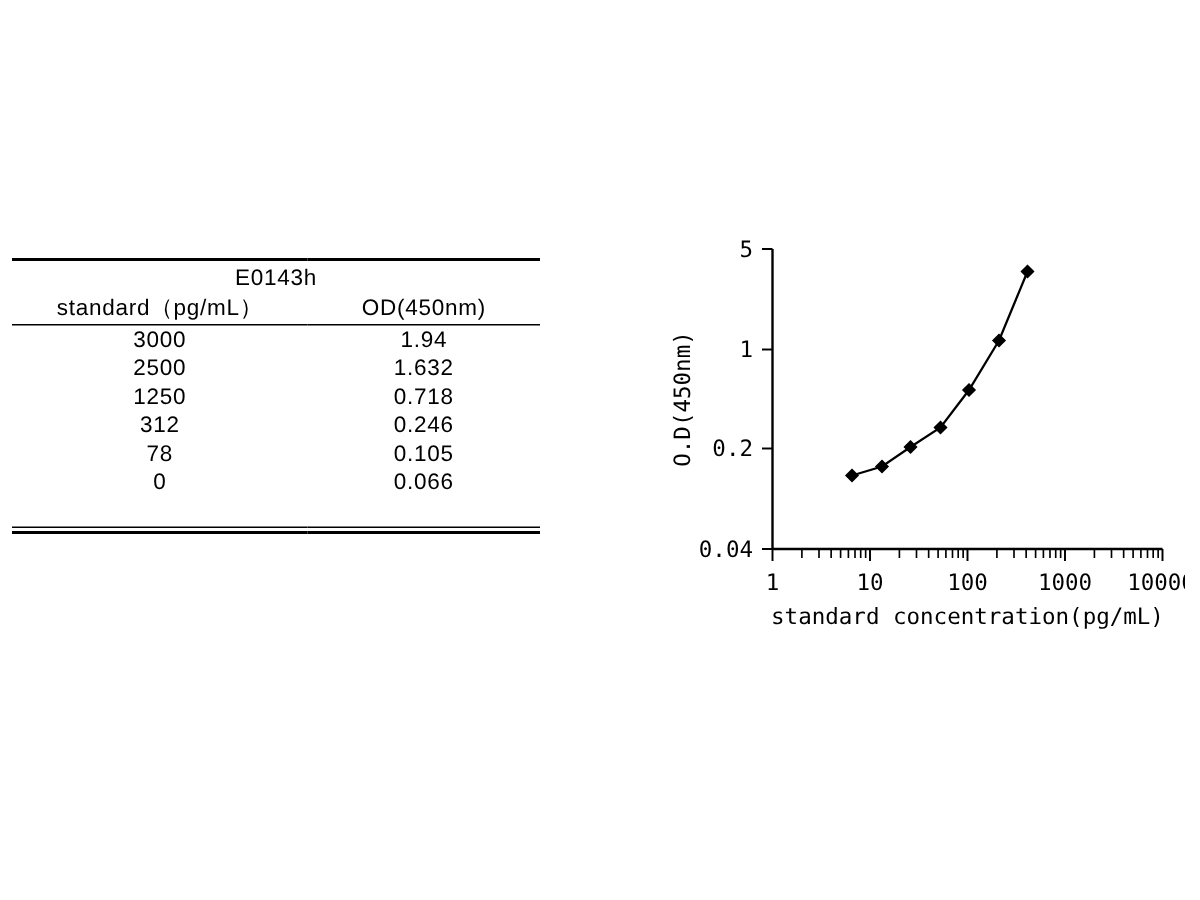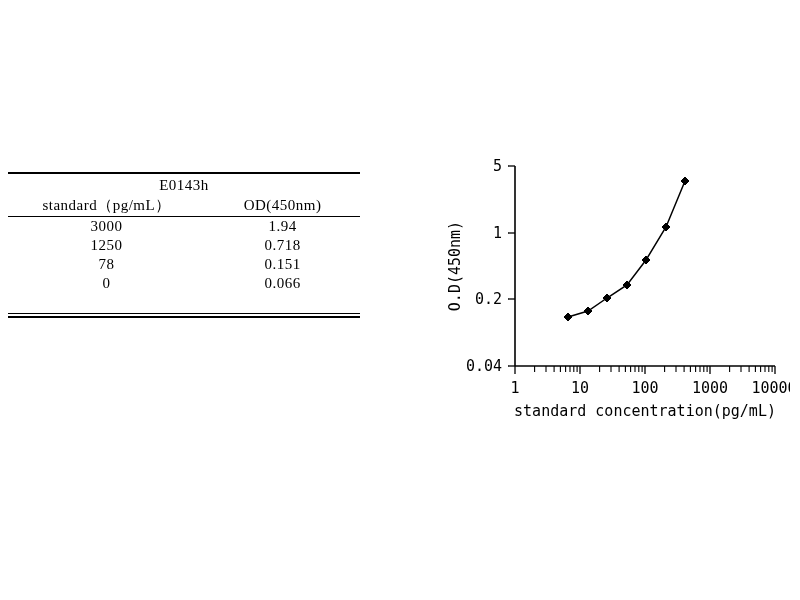--- a/index.html
+++ b/index.html
@@ -19,21 +19,21 @@
   
   #std-table {
     position: absolute;
     left: 8px;
     top: 172px;
     width: 352px;
   }
   #std-table table {
     border-collapse: collapse;
     width: 100%;
-    font-family: Liberation Serif, serif;
+    font-family: Liberation Sans, sans-serif;
   }
   #std-table td, #std-table th {
     font-weight: normal;
     font-size: 15px;
     padding: 1px 0;
     text-align: center;
     letter-spacing: 0.5px;
     white-space: nowrap;
   }
   .rule-top td {
@@ -122,26 +122,34 @@
       <tr class="rule-mid">
         <td class="col-a">standard（pg/mL）</td>
         <td class="col-b">OD(450nm)</td>
       </tr>
 
       <tr class="data-row">
         <td>3000</td>
         <td>1.94</td>
       </tr>
       <tr class="data-row">
+        <td>2500</td>
+        <td>1.632</td>
+      </tr>
+      <tr class="data-row">
         <td>1250</td>
         <td>0.718</td>
       </tr>
       <tr class="data-row">
+        <td>312</td>
+        <td>0.246</td>
+      </tr>
+      <tr class="data-row">
         <td>78</td>
-        <td>0.151</td>
+        <td>0.105</td>
       </tr>
       <tr class="data-row">
         <td>0</td>
         <td>0.066</td>
       </tr>
 
       <tr class="spacer-row">
         <td colspan="2"></td>
       </tr>
       <tr class="rule-bottom">

